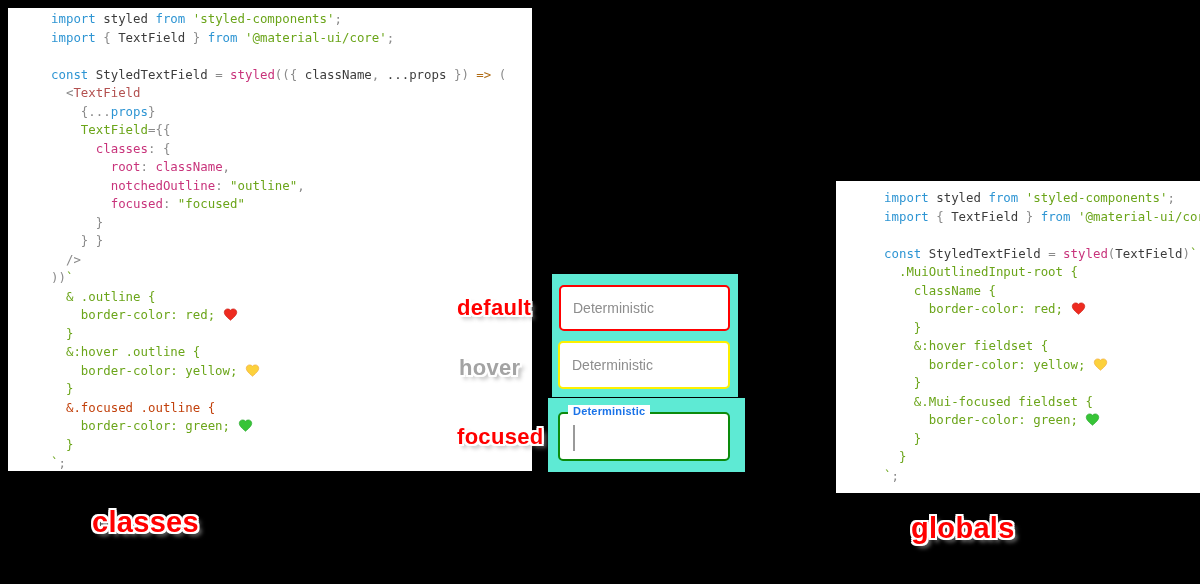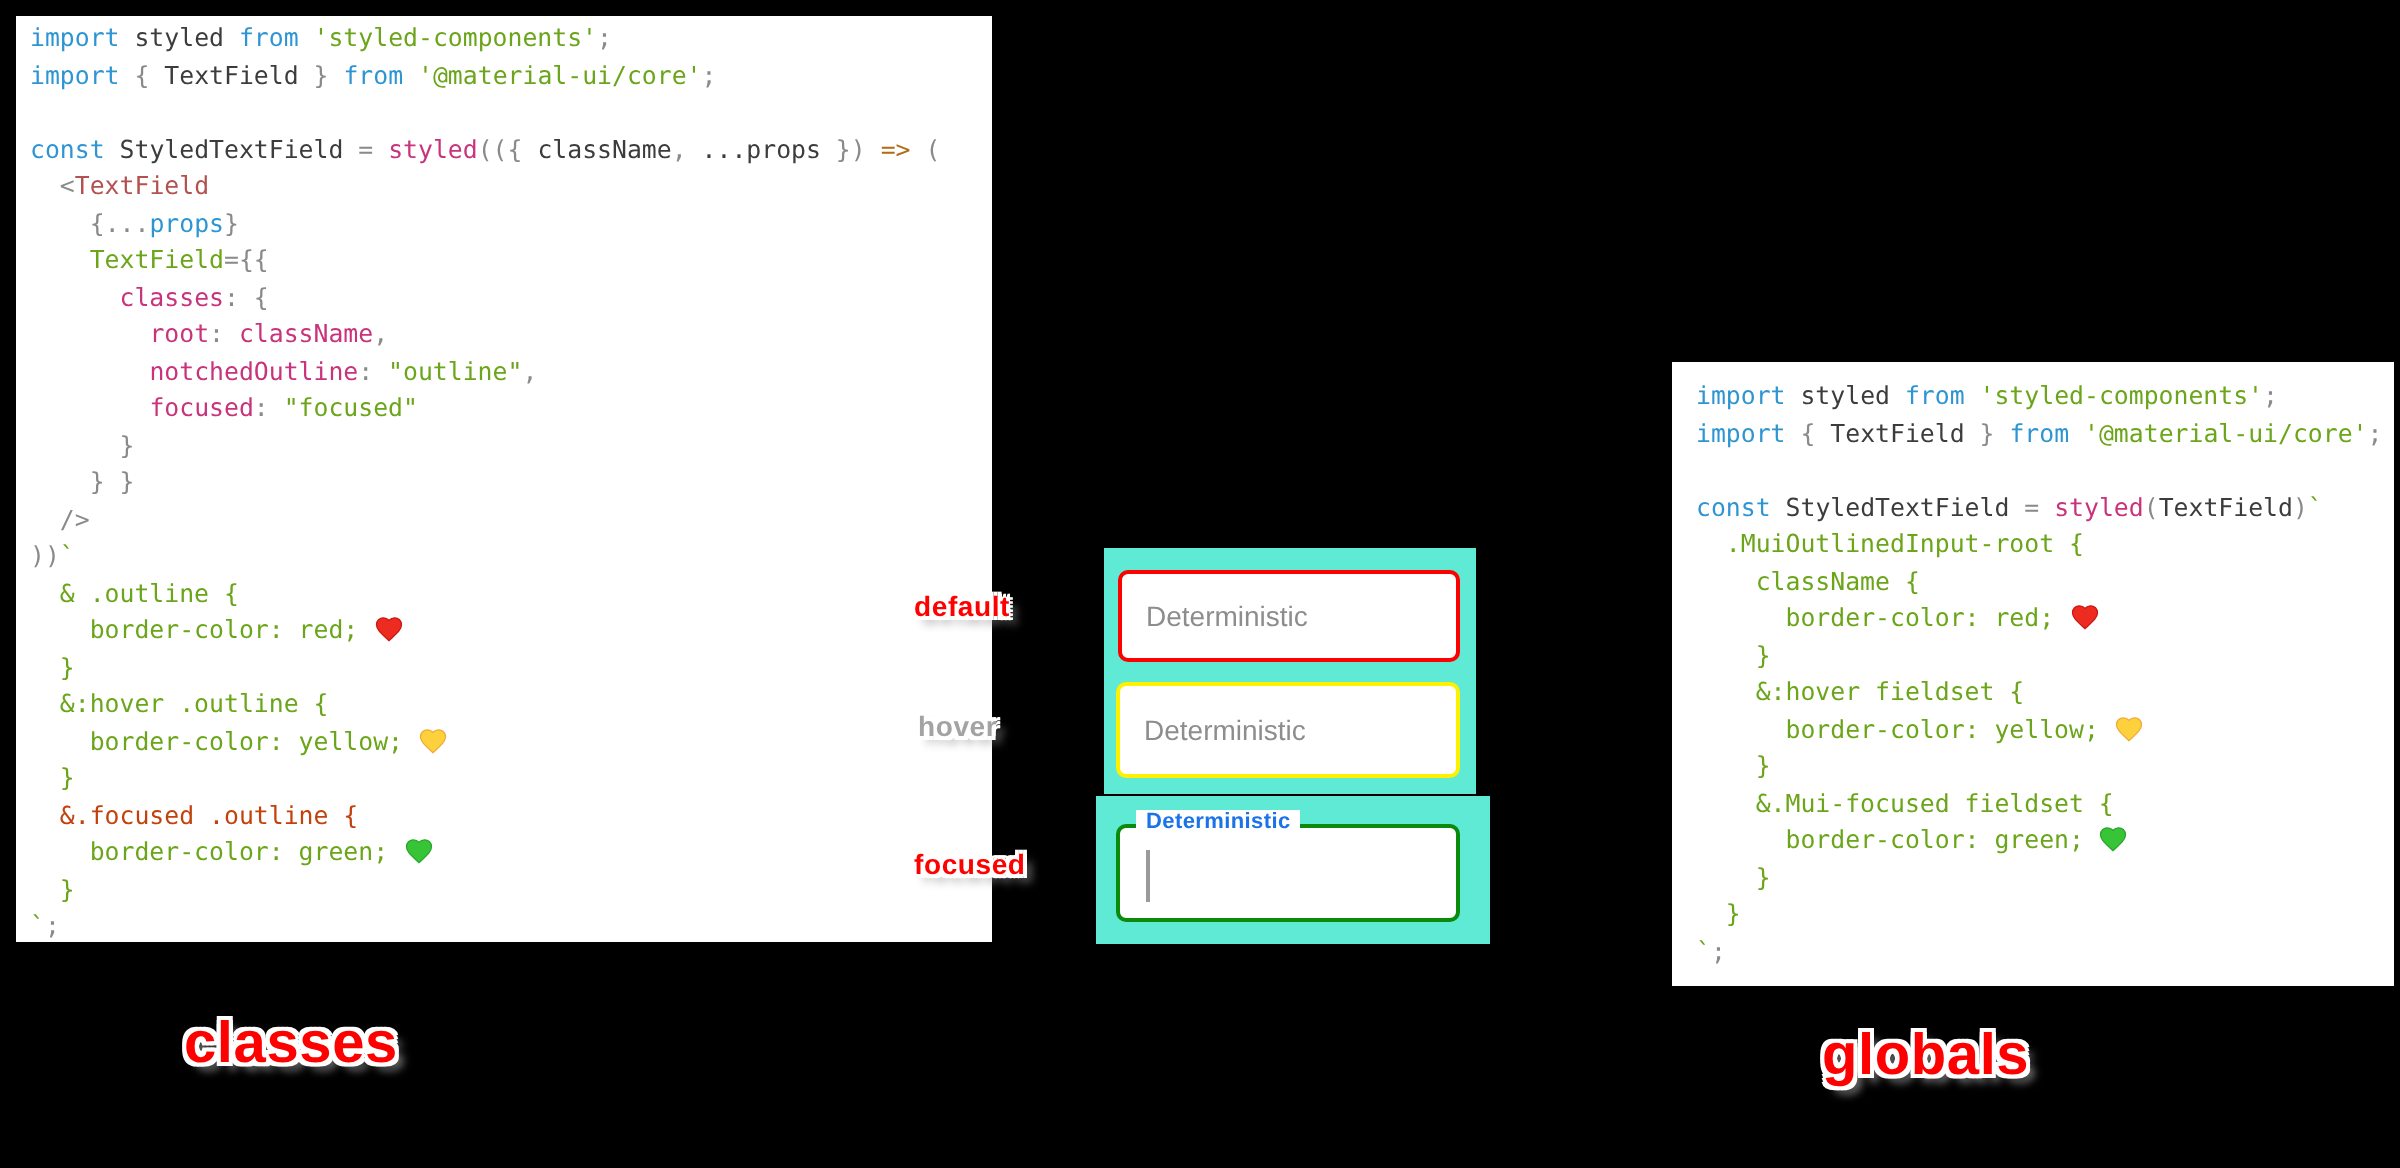--- a/index.html
+++ b/index.html
@@ -1,20 +1,20 @@
 <!DOCTYPE html>
 <html><head>
 <meta charset="utf-8">
 <style>
   html,body{margin:0;padding:0;background:#000;}
   #canvas{position:relative;width:1200px;height:584px;background:#000;overflow:hidden;
           font-family:"Liberation Sans", sans-serif;}
 
   
-  .code-panel{position:absolute;background:#fff;}
+  .code-panel{position:absolute;background:#fff;padding-left:36px;}
   .code{font-family:"DejaVu Sans Mono", monospace;font-size:12.4px;}
   .code-line{white-space:pre;height:18.5px;line-height:18.5px;}
   .heart svg{vertical-align:-3px;}
 
   
   .demo-panel{position:absolute;background:#5eead4;}
   .tf{position:absolute;background:#fff;border:2px solid #ccc;border-radius:5px;box-sizing:border-box;}
   .tf input{position:absolute;left:0;top:0;width:100%;height:100%;border:none;outline:none;
             background:transparent;padding:0 0 0 12px;box-sizing:border-box;
             font-family:"Liberation Sans", sans-serif;font-size:14px;color:#555;}
@@ -22,21 +22,21 @@
   .tf-label{position:absolute;top:-9px;left:8px;background:#fff;padding:0 5px;
             font-size:11px;font-weight:bold;letter-spacing:.2px;}
   .text-cursor{position:absolute;left:13px;top:11px;width:2px;height:26px;background:#9a9a9a;}
 
   
   .annotation{position:absolute;font-weight:bold;letter-spacing:.3px;
     text-shadow:
       -2px -2px 0 #fff, 2px -2px 0 #fff, -2px 2px 0 #fff, 2px 2px 0 #fff,
       -2px 0 0 #fff, 2px 0 0 #fff, 0 -2px 0 #fff, 0 2px 0 #fff,
       4px 4px 4px rgba(150,150,150,.85);}
-  .annotation.small{font-size:14px;}
+  .annotation.small{font-size:22px;}
   .annotation.big{font-size:29px;}
 </style>
 </head>
 <body>
 
 <div id="canvas">
 
   <div class="code-panel" style="left:8px;top:8px;width:488px;height:463px;">
     <div id="code-left" class="code" style="padding:2px 0 0 7px;">
         <div class="code-line"><span style="color: rgb(46, 149, 211);">import</span><span style="color: rgb(60, 60, 60);"> styled </span><span style="color: rgb(46, 149, 211);">from</span><span style="color: rgb(60, 60, 60);"> </span><span style="color: rgb(107, 165, 26);">'styled-components'</span><span style="color: rgb(138, 138, 138);">;</span></div>

